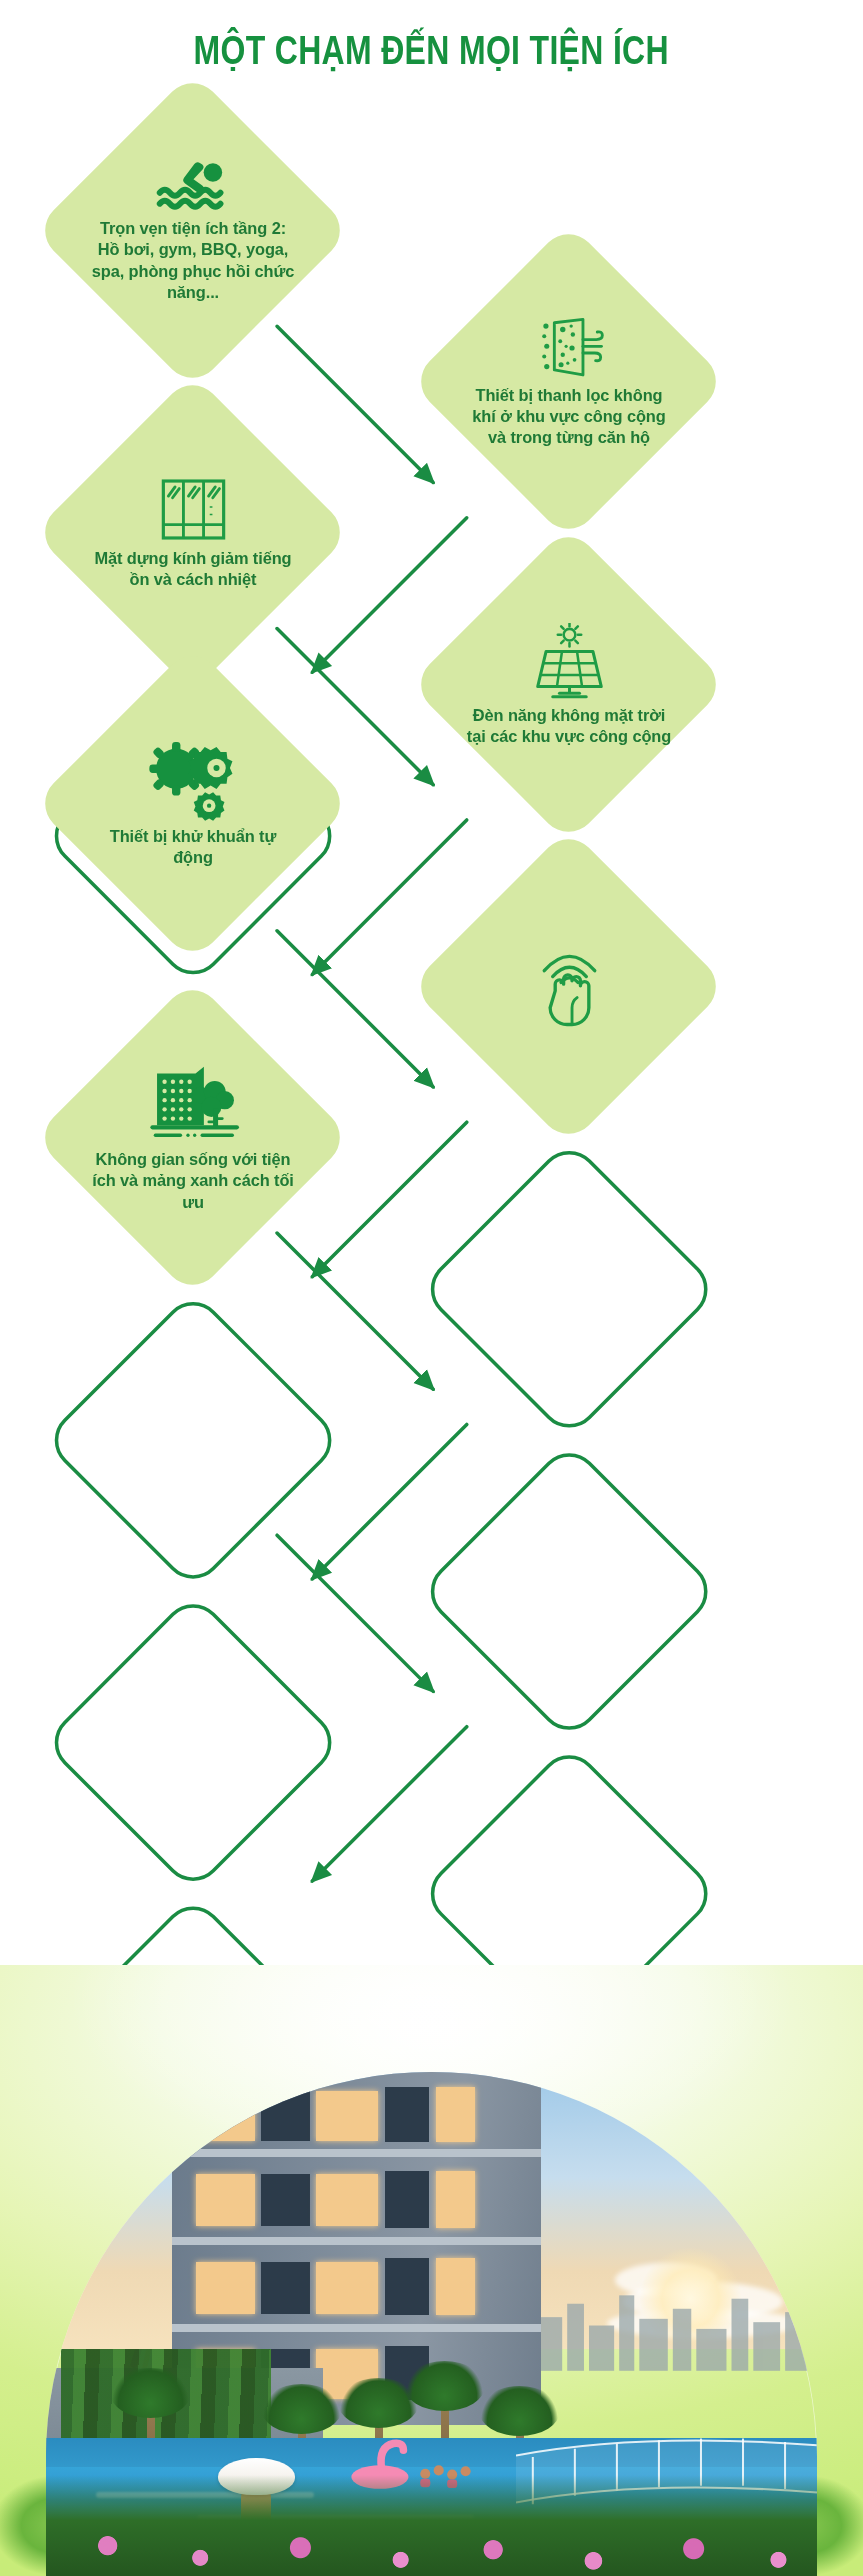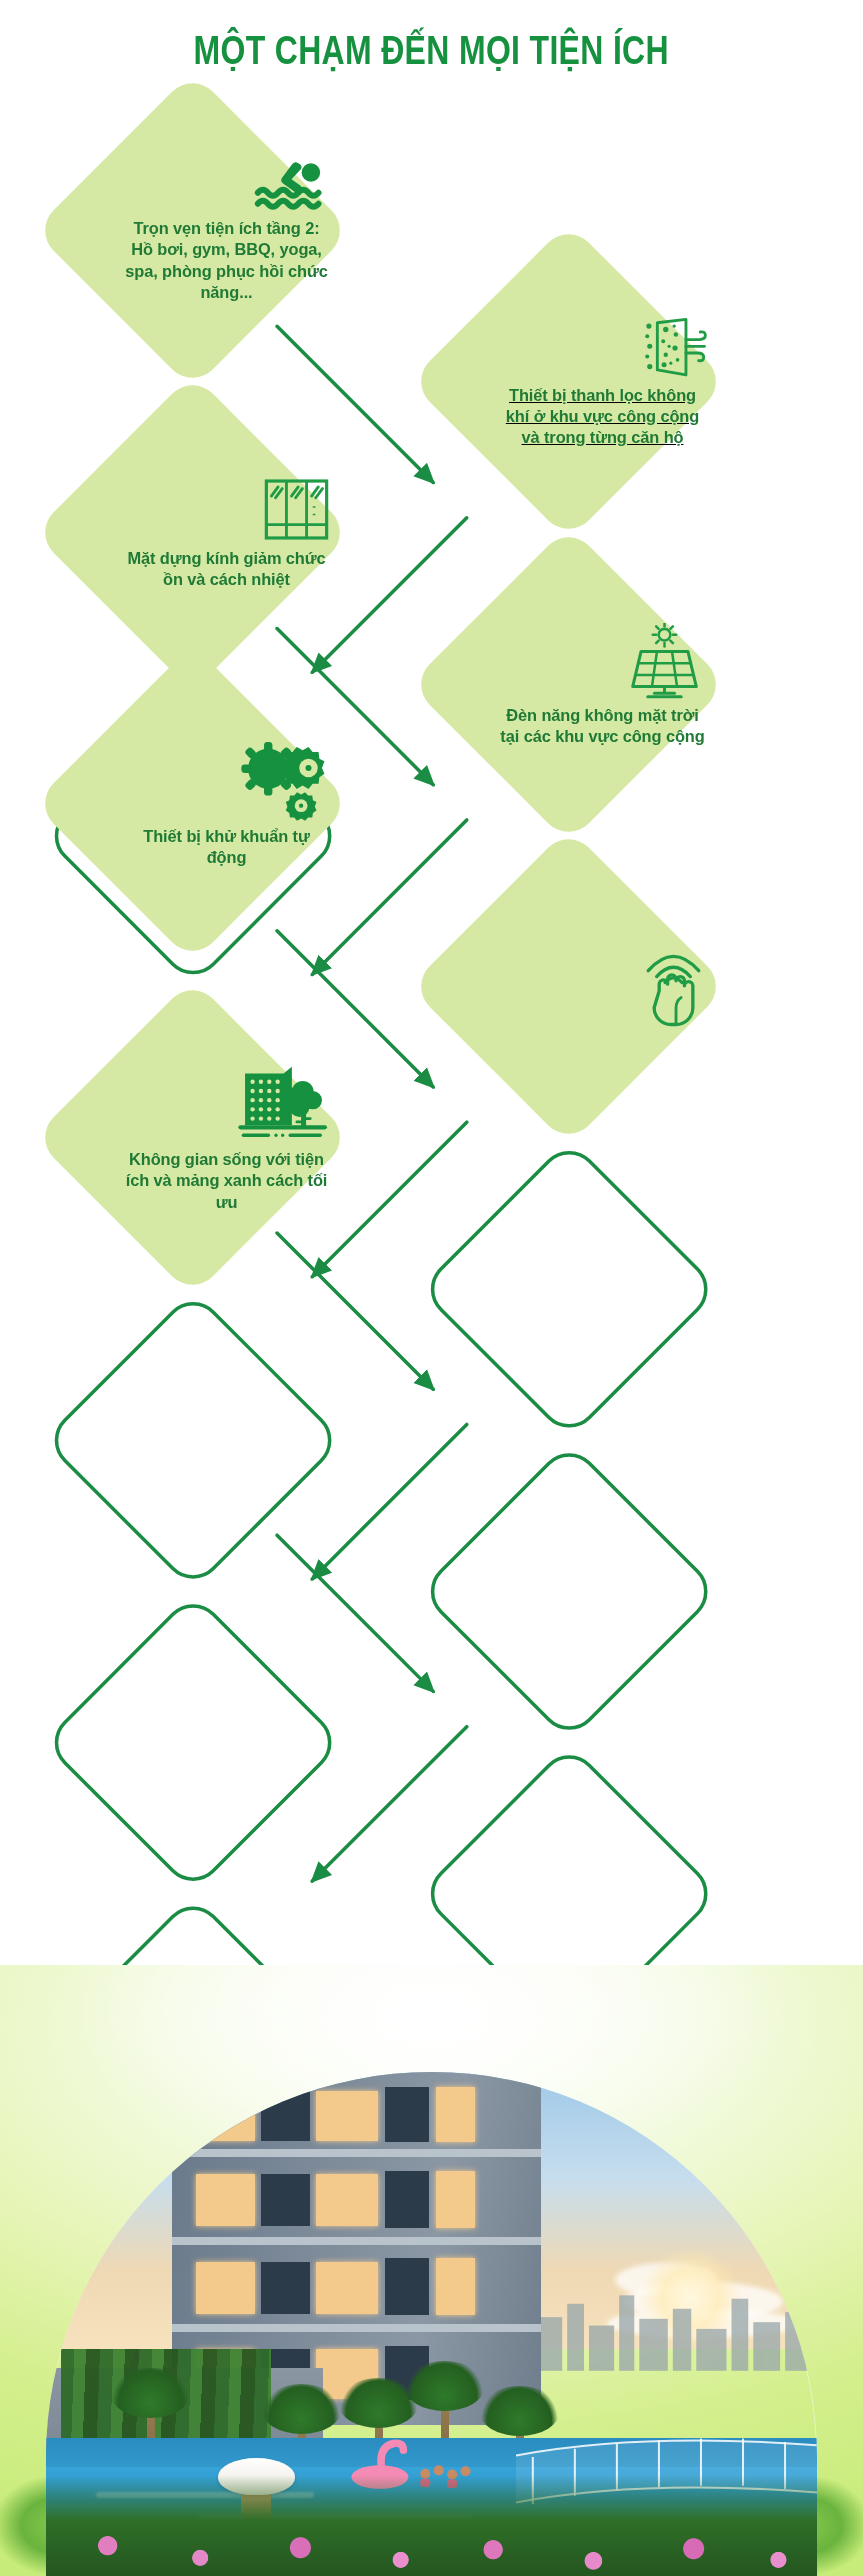--- a/index.html
+++ b/index.html
@@ -45,21 +45,21 @@
     margin:-113px 0 0 -113px;
     background:#d6e9a4;
     border-radius:28.5px;
     transform:rotate(45deg);
     z-index:1;
   }
   .card-content {
     position:relative; z-index:3;
     width:277px;
     display:flex; flex-direction:column;
-    align-items:flex-end; justify-content:center;
+    align-items:center; justify-content:center;
     gap:5px;
   }
   .card-icon { display:block; line-height:0; }
   .card-text {
     color:#1f7a36;
     font-size:16.4px;
     font-weight:bold;
     line-height:1.30;
     text-align:center;
     width:210px;
@@ -209,21 +209,21 @@
           <circle cx="71" cy="16" r="11" fill="#16913f"></circle>
           <path d="M56 5 q-4 -3 -7 1 l-12 16 q-3 4 1 7 l14 10 q4 3 7 -1 q3 -4 -1 -7 L48 24 l11 -12 q3 -4 -3 -7 Z" fill="#16913f"></path>
           <path d="M8 40 q6 -7 12 0 t12 0 t12 0 t12 0 t12 0 t12 0" stroke="#16913f" stroke-width="7" fill="none" stroke-linecap="round"></path>
           <path d="M8 53 q6 -7 12 0 t12 0 t12 0 t12 0 t12 0 t12 0" stroke="#16913f" stroke-width="7" fill="none" stroke-linecap="round"></path>
         </svg>
       </span>
       <p class="card-text">Trọn vẹn tiện ích tầng 2: Hồ bơi, gym, BBQ, yoga, spa, phòng phục hồi chức năng...</p>
     </div>
   </div>
 
-  <div class="card" style="left:401px; top:134px;text-decoration:underline;">
+  <div class="card" style="left:401px; top:134px;">
     <div class="card-inner"></div>
     <div class="card-content">
       <span class="card-icon">
         <svg width="71" height="64" viewBox="0 0 84 76">
           <path d="M24 8 L58 4 L58 70 L24 64 Z" fill="none" stroke="#1f9c45" stroke-width="3.4" stroke-linejoin="round"></path>
           <g fill="#1f9c45">
             <circle cx="34" cy="16" r="3.2"></circle>
               <circle cx="46" cy="22" r="2.6"></circle>
             <circle cx="31" cy="30" r="2.3"></circle>
               <circle cx="45" cy="38" r="3.1"></circle>
@@ -265,21 +265,21 @@
             <line x1="12" y1="24" x2="20" y2="13"></line>
               <line x1="17" y1="26" x2="25" y2="15"></line>
             <line x1="36" y1="24" x2="44" y2="13"></line>
               <line x1="41" y1="26" x2="49" y2="15"></line>
             <line x1="60" y1="24" x2="68" y2="13"></line>
               <line x1="65" y1="26" x2="73" y2="15"></line>
           </g>
           <line x1="63" y1="36" x2="63" y2="52" stroke="#1f9c45" stroke-width="3.2" stroke-dasharray="2 7"></line>
         </svg>
       </span>
-      <p class="card-text">Mặt dựng kính giảm chức ồn và cách nhiệt</p>
+      <p class="card-text">Mặt dựng kính giảm tiếng ồn và cách nhiệt</p>
     </div>
   </div>
 
   <div class="card" style="left:401px; top:437px;">
     <div class="card-inner"></div>
     <div class="card-content">
       <span class="card-icon">
         <svg width="87" height="77" viewBox="0 0 104 92">
           <g stroke="#1f9c45" stroke-width="3" stroke-linecap="round">
             <circle cx="52" cy="14" r="7" fill="none"></circle>

